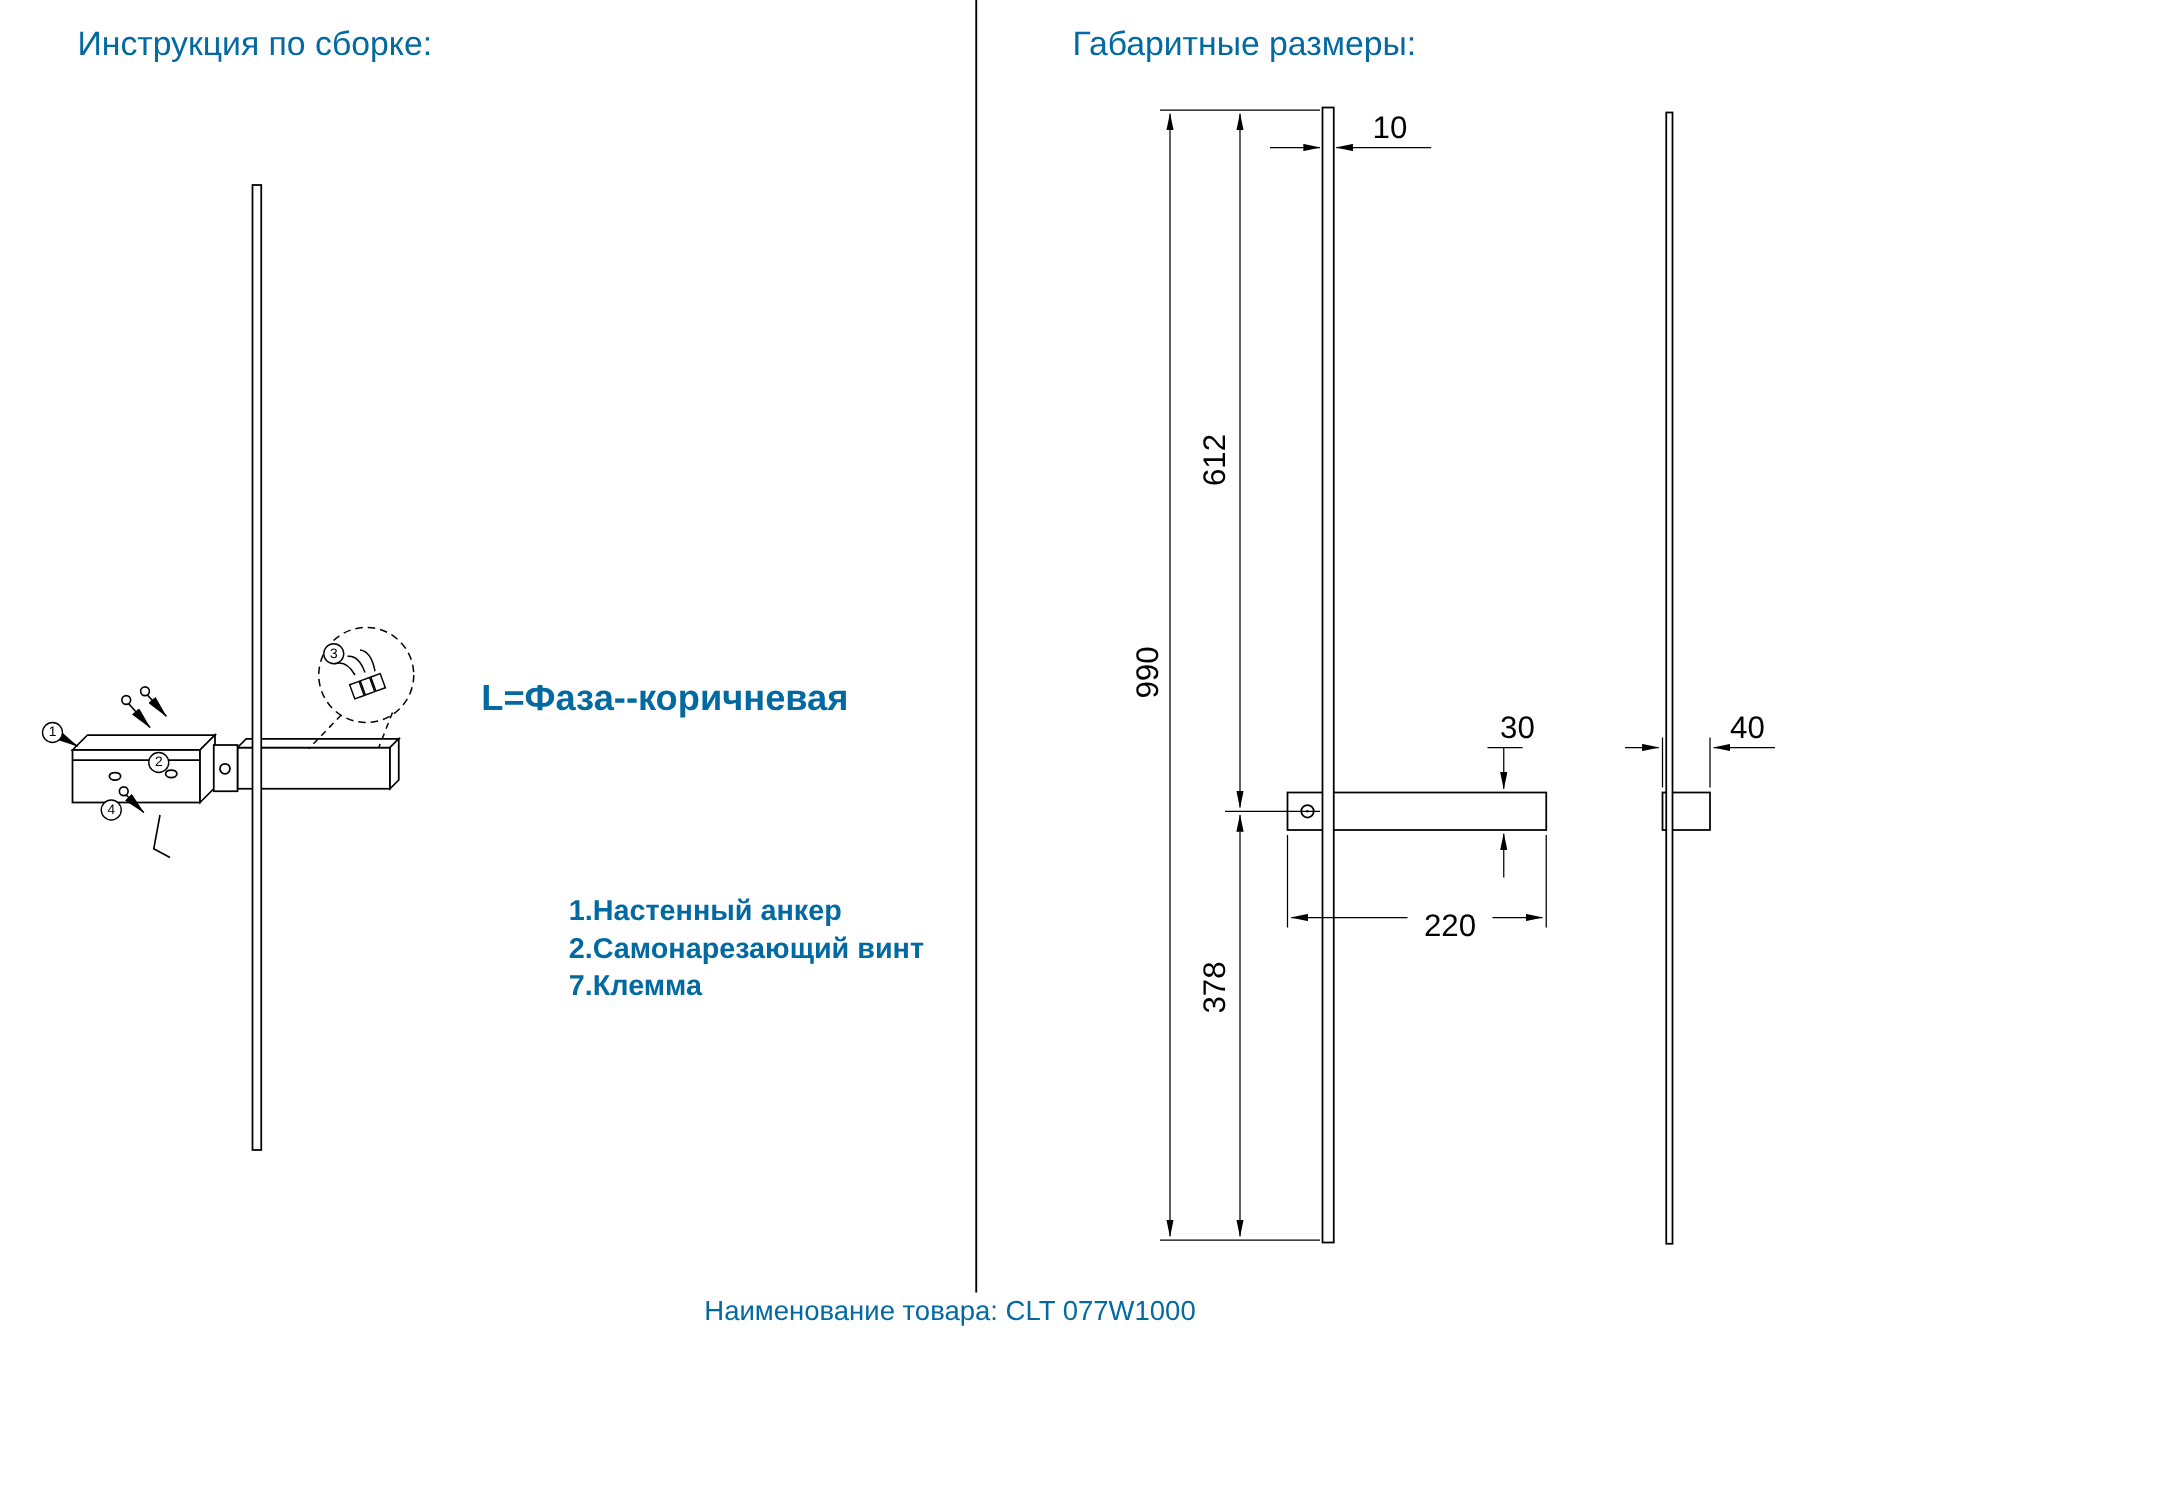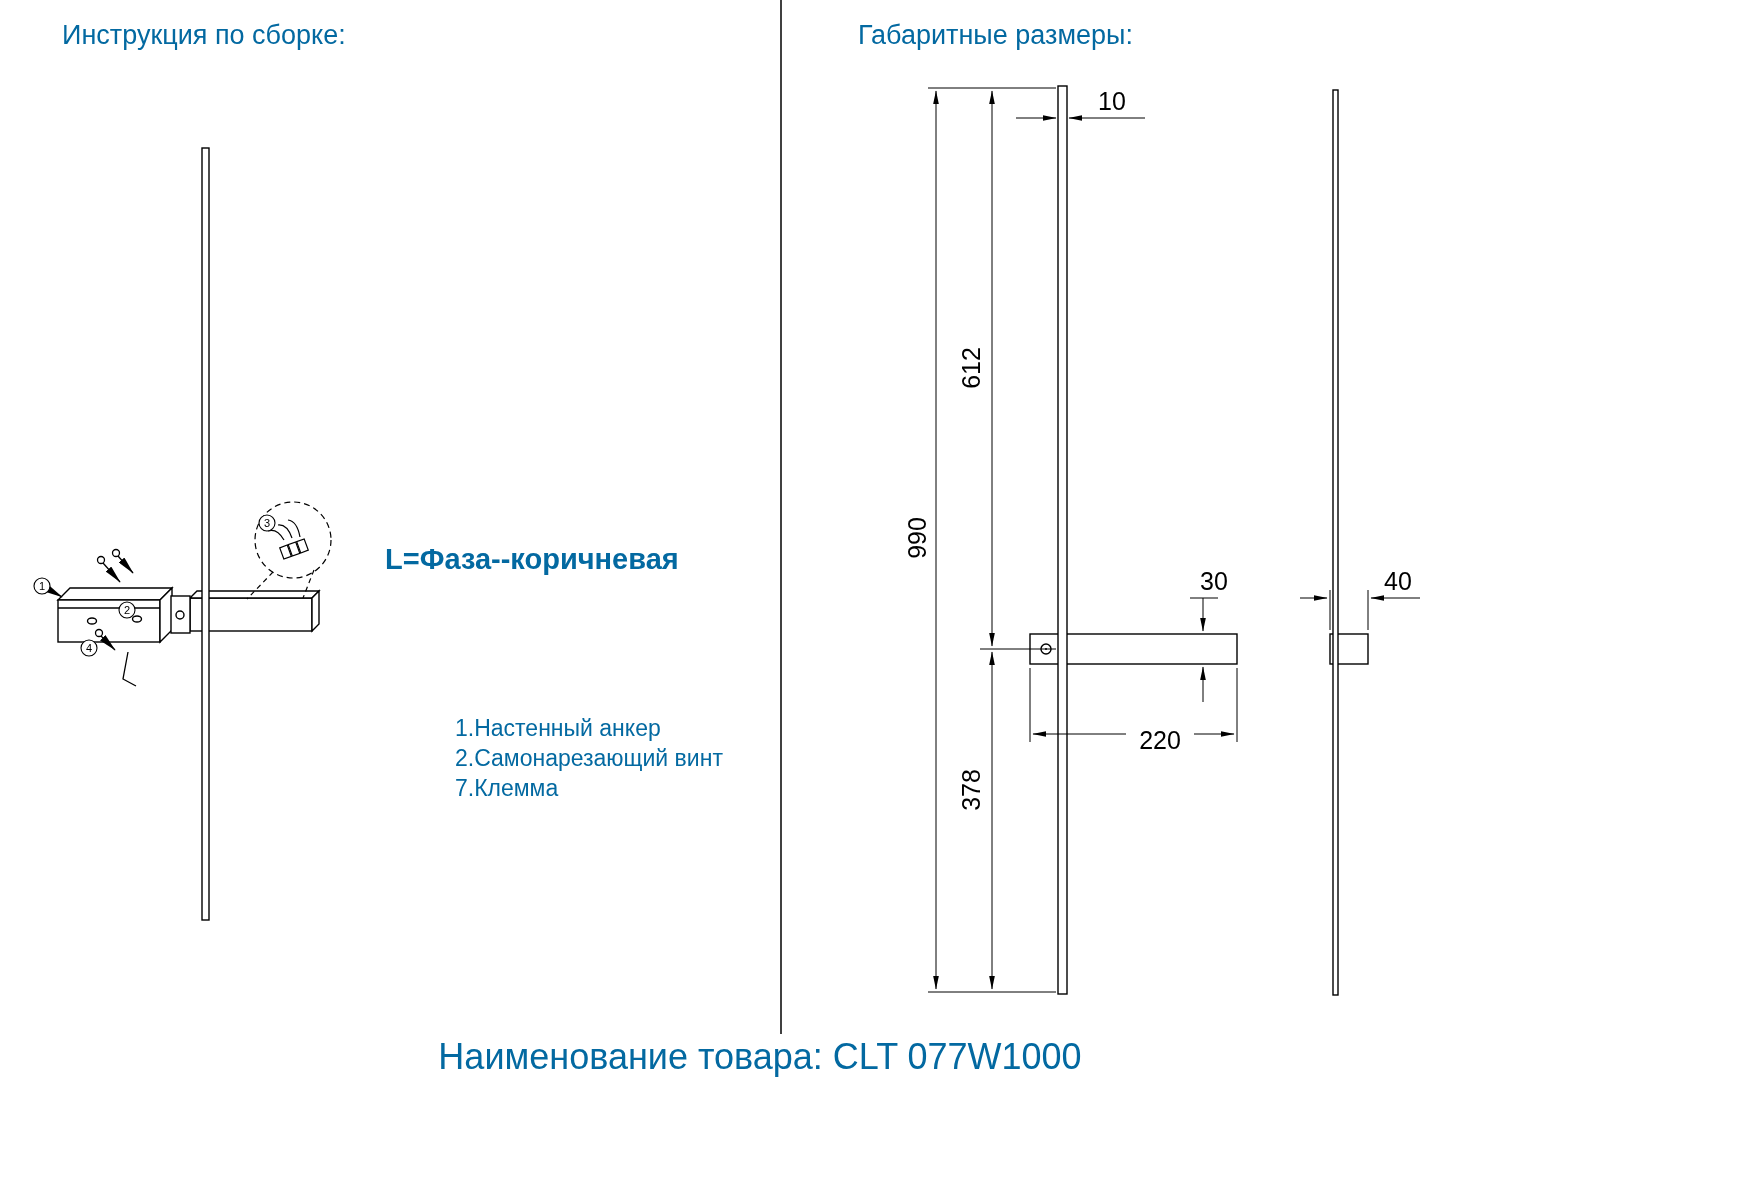--- a/index.html
+++ b/index.html
@@ -1,22 +1,22 @@
 <!DOCTYPE html>
 <html><head>
 <meta charset="utf-8">
 <style>
   html,body{margin:0;padding:0;background:#fff;}
   .page{position:relative;width:1740px;height:1200px;background:#fff;
         font-family:"Liberation Sans",sans-serif;color:#0369a1;overflow:hidden;}
   .abs{position:absolute;}
   .title{font-size:27px;font-weight:400;white-space:nowrap;}
   .wiring-line{font-size:29px;font-weight:600;line-height:33px;white-space:nowrap;}
-  .parts-line{font-size:23px;font-weight:400;line-height:30px;white-space:nowrap;}
-  .footer{font-size:36px;text-align:center;white-space:nowrap;}
+  .parts-line{font-size:23px;font-weight:700;line-height:30px;white-space:nowrap;}
+  .footer{font-size:22px;text-align:center;white-space:nowrap;}
   svg text{font-family:"Liberation Sans",sans-serif;}
   .dimtext{font-size:25px;fill:#000;stroke:none;}
   .cnum{font-size:11px;fill:#000;stroke:none;}
 </style>
 </head>
 <body>
 
 <div class="page">
 
   

